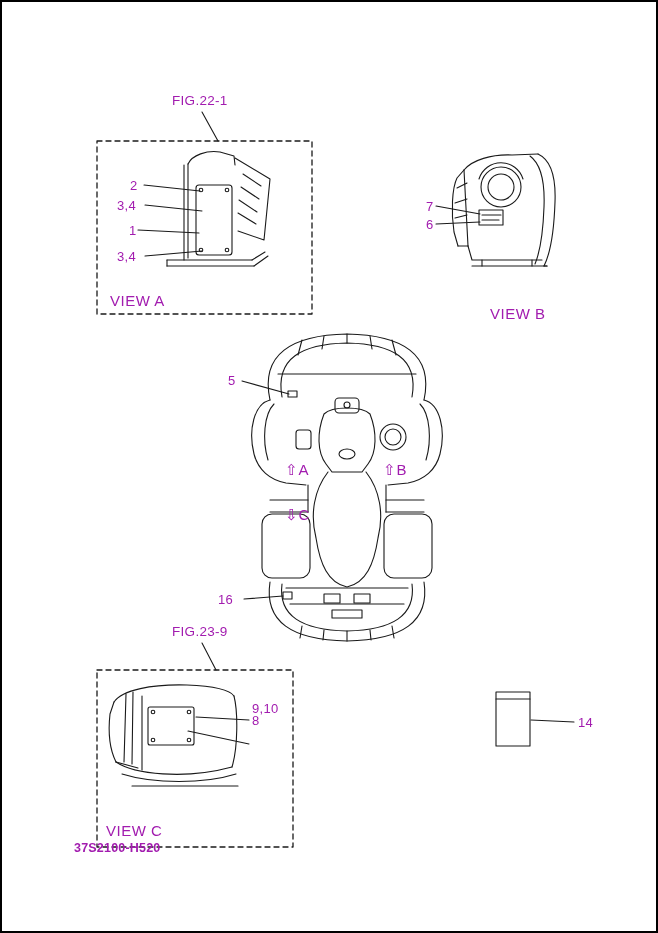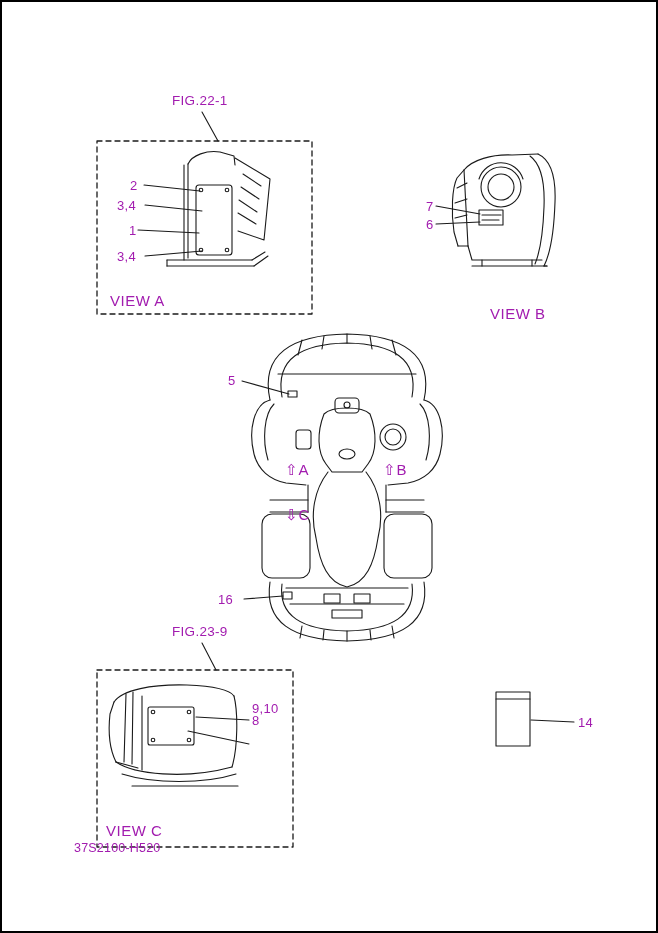--- a/index.html
+++ b/index.html
@@ -12,21 +12,21 @@
     font-family:"Liberation Sans", sans-serif;
     color:#111;
     overflow:hidden;
   }
   .art { position:absolute; left:0; top:0; }
   .t { position:absolute; font-size:13px; line-height:1; white-space:nowrap; letter-spacing:0.3px; color:#a21caf; }
   .fig { font-size:13.5px; }
   .view { font-size:15px; letter-spacing:0.5px; }
   .callout { font-size:13px; }
   .marker { font-size:15px; letter-spacing:1px; }
-  .code { font-size:12.5px; letter-spacing:0.2px; }
+  .code { font-size:12.5px; letter-spacing:0.2px;font-weight:bold; }
 </style>
 </head>
 <body>
 
 <div class="page">
 
   <svg class="art" width="658" height="933" viewBox="0 0 658 933">
     <g fill="none" stroke="#1a1a1a" stroke-width="1.1" stroke-linecap="round" stroke-linejoin="round">
 
       <rect x="95" y="139" width="215" height="173" stroke-dasharray="5 4" stroke-width="1.3"></rect>

